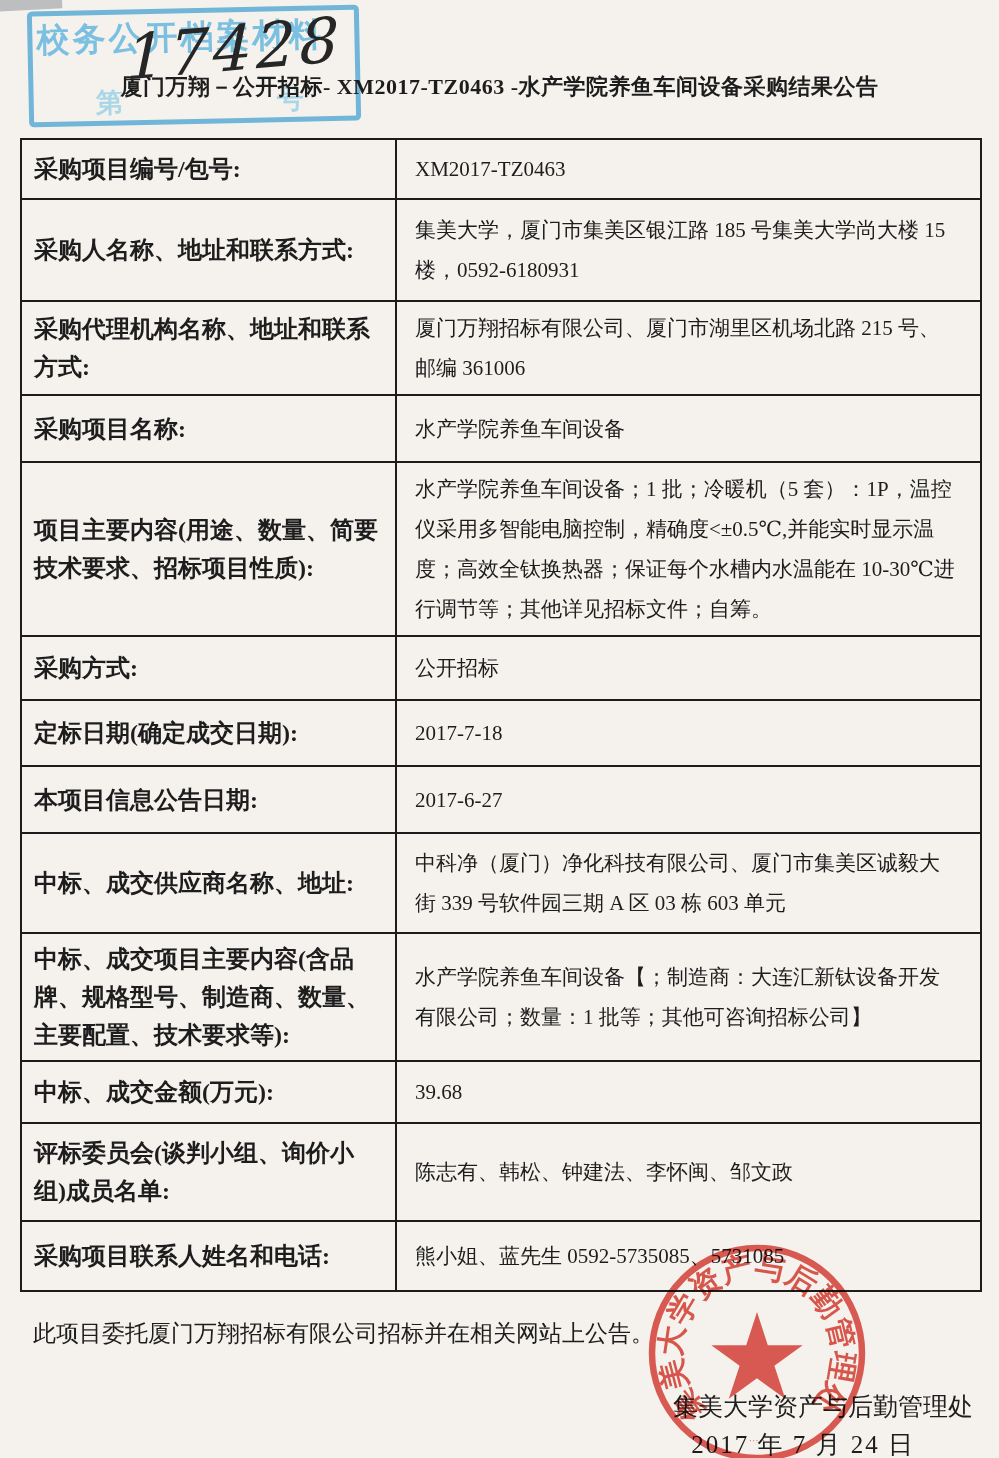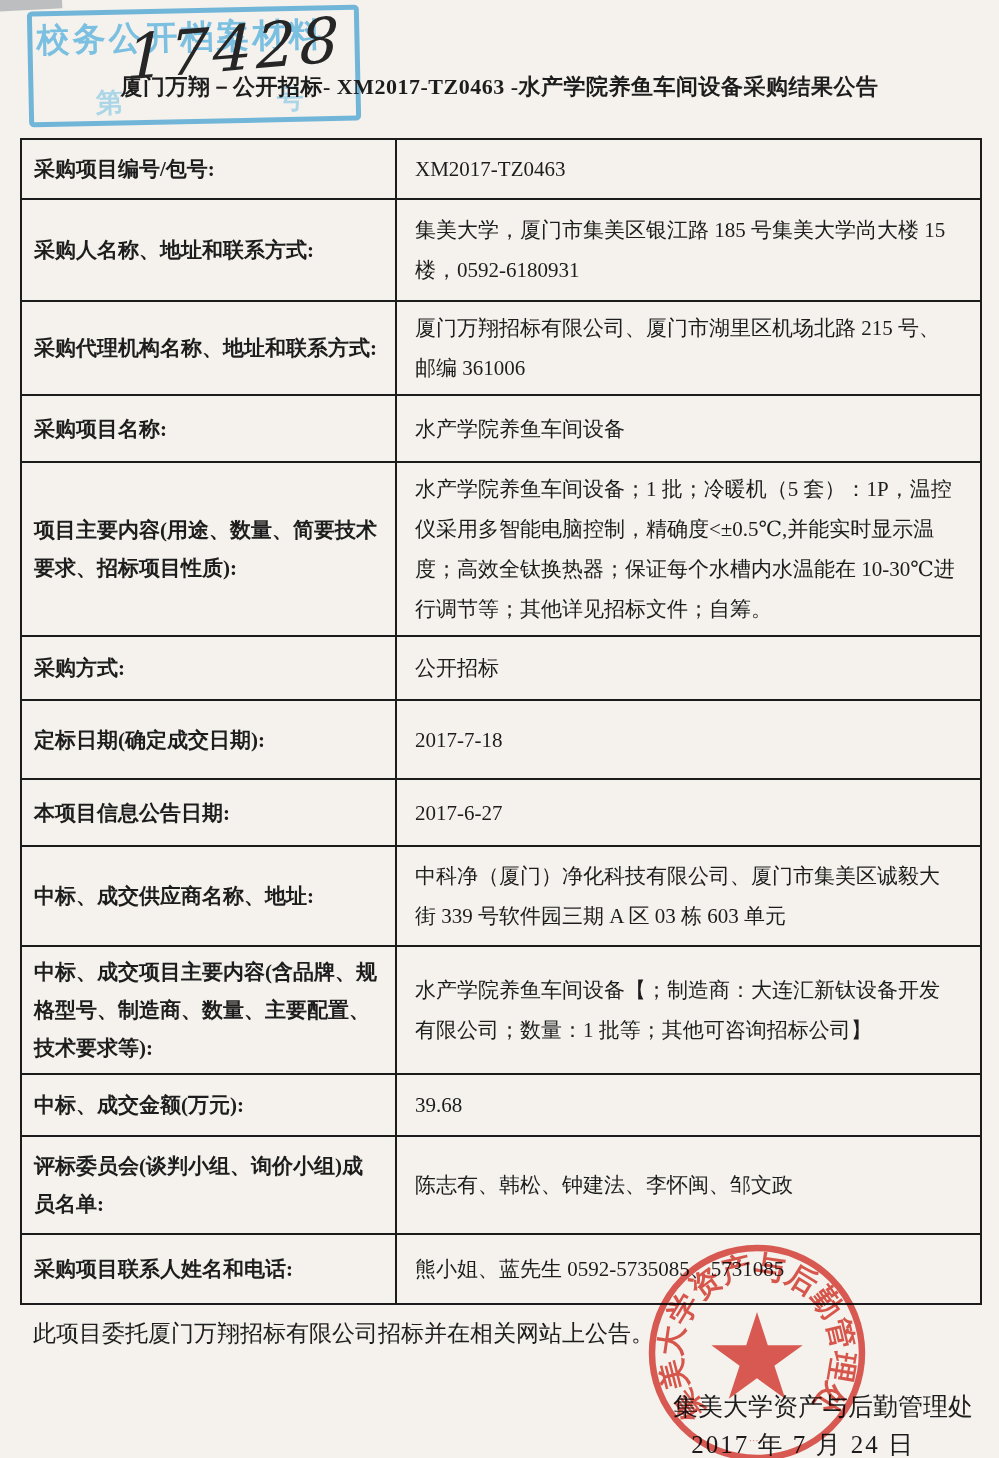--- a/index.html
+++ b/index.html
@@ -41,24 +41,24 @@
   .doc-title{
     position:absolute; top:72px; left:0; width:100%; text-align:center;
     font-size:22px; font-weight:700; letter-spacing:.5px; z-index:2;
   }
   
   .main-table{
     position:absolute; left:20px; top:138px; width:960px; z-index:2;
     border-collapse:collapse; table-layout:fixed;
   }
   .main-table td{ border:2px solid #1c1c1c; vertical-align:middle; background:transparent; }
-  .lbl{ padding:6px 16px 6px 12px; font-weight:700; font-size:21px; line-height:38px; }
+  .lbl{ padding:6px 16px 6px 12px; font-weight:700; font-size:24px; line-height:38px; }
   .val{ padding:6px 20px 6px 18px; font-size:21px; line-height:40px; }
   tr.r0{height:60px} tr.r1{height:102px} tr.r2{height:65px} tr.r3{height:67px}
-  tr.r4{height:163px} tr.r5{height:64px} tr.r6{height:79px} tr.r7{height:67px}
+  tr.r4{height:163px} tr.r5{height:64px} tr.r6{height:66px} tr.r7{height:67px}
   tr.r8{height:100px} tr.r9{height:121px} tr.r10{height:62px} tr.r11{height:98px}
   tr.r12{height:70px}
   
   .footer-note{ position:absolute; left:33px; top:1318px; font-size:23px; z-index:2; }
   .sign-org{ position:absolute; right:26px; top:1390px; font-size:25px; z-index:2; }
   .sign-date{ position:absolute; right:84px; top:1428px; font-size:25px; letter-spacing:2px; z-index:2; }
   
   .seal{
     position:absolute; left:644px; top:1240px; width:226px; height:226px;
     z-index:4; mix-blend-mode:multiply; opacity:.92;

